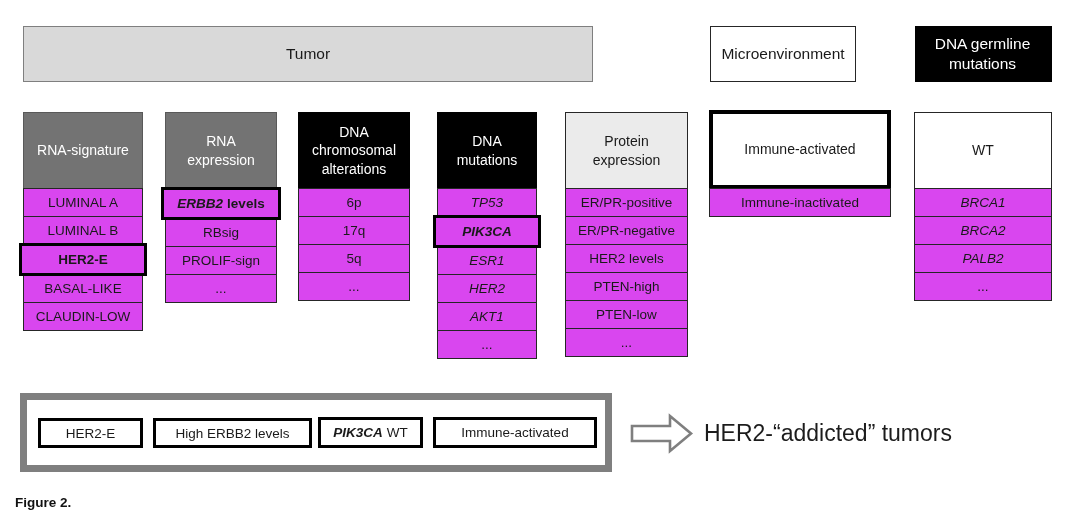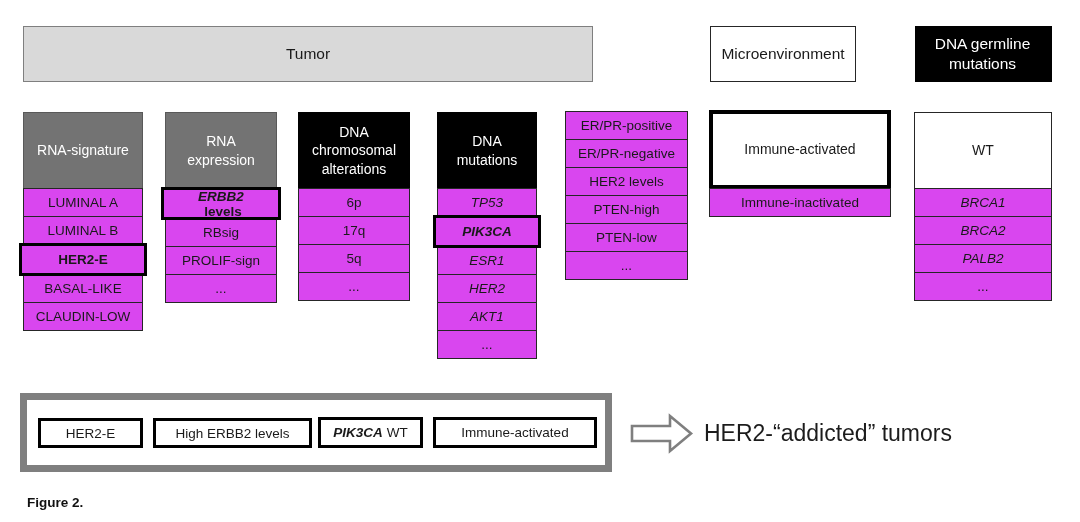--- a/index.html
+++ b/index.html
@@ -20,21 +20,21 @@
        align-items:center;justify-content:center;text-align:center;
        font-size:14px;line-height:1.3;padding:0 8px;}
   .hdr-mid{background:#737373;color:#ffffff;border-color:#595959;}
   .hdr-blk{background:#000000;color:#ffffff;border-color:#000000;}
   .hdr-lgt{background:#ebebeb;}
   .hdr-thick{background:#ffffff;border:4px solid #000000;}
   .cell{box-sizing:border-box;height:29px;margin-top:-1px;border:1px solid #262626;
         background:#d946ef;display:flex;align-items:center;justify-content:center;
         text-align:center;font-size:13.5px;}
   .cell-hl{height:33px;margin:-2px -4px -2px;border:3px solid #000000;
-           font-weight:bold;position:relative;z-index:2;flex-direction:column;}
+           font-weight:bold;position:relative;z-index:2;}
   .it{font-style:italic;}
   .bd{font-weight:bold;}
   .gap{margin-left:4px;}
 
   
   .sum-container{border:7px solid #7f7f7f;background:#ffffff;}
   .sum-box{border:3px solid #000000;background:#ffffff;display:flex;align-items:center;
            justify-content:center;text-align:center;font-size:13.5px;}
   .result-text{font-size:23px;line-height:31px;white-space:nowrap;color:#1c1c1c;}
   .caption{font-size:13.5px;font-weight:bold;color:#111111;}
@@ -86,20 +86,21 @@
     <div class="hdr hdr-blk">DNA mutations</div>
     <div class="cell it">TP53</div>
     <div class="cell cell-hl it">PIK3CA</div>
     <div class="cell it">ESR1</div>
     <div class="cell it">HER2</div>
     <div class="cell it">AKT1</div>
     <div class="cell">...</div>
   </div>
 
   <div class="col" style="left:565px;top:112px;width:123px;">
+    <div class="hdr hdr-lgt">Protein expression</div>
     <div class="cell">ER/PR-positive</div>
     <div class="cell">ER/PR-negative</div>
     <div class="cell">HER2 levels</div>
     <div class="cell">PTEN-high</div>
     <div class="cell">PTEN-low</div>
     <div class="cell">...</div>
   </div>
 
   <div class="col" style="left:709px;top:110px;width:182px;">
     <div class="hdr hdr-thick" style="height:79px;">Immune-activated</div>
@@ -131,15 +132,15 @@
   </div>
 
   <div class="abs" style="left:630px;top:413px;width:64px;height:41px;">
     <svg width="64" height="41" viewBox="0 0 64 41">
       <polygon points="2,13 40,13 40,3 61,20.5 40,38 40,28 2,28" fill="#ffffff" stroke="#7f7f7f" stroke-width="2.6"></polygon>
     </svg>
   </div>
 
   <div class="abs result-text" style="left:704px;top:418px;">HER2-“addicted” tumors</div>
 
-  <div class="abs caption" style="left:20px;top:495px;padding-left:7px;">Figure 2.</div>
+  <div class="abs caption" style="left:8px;top:495px;padding-left:7px;">Figure 2.</div>
 
 </div>
 
 </body></html>

